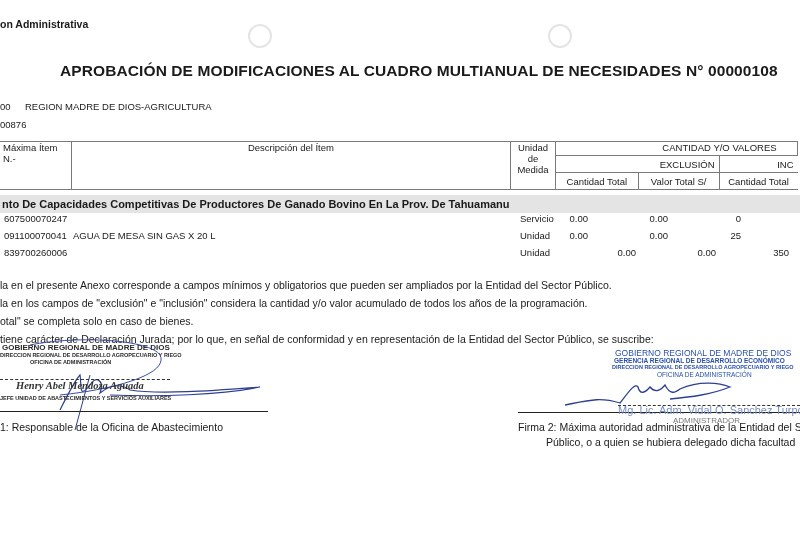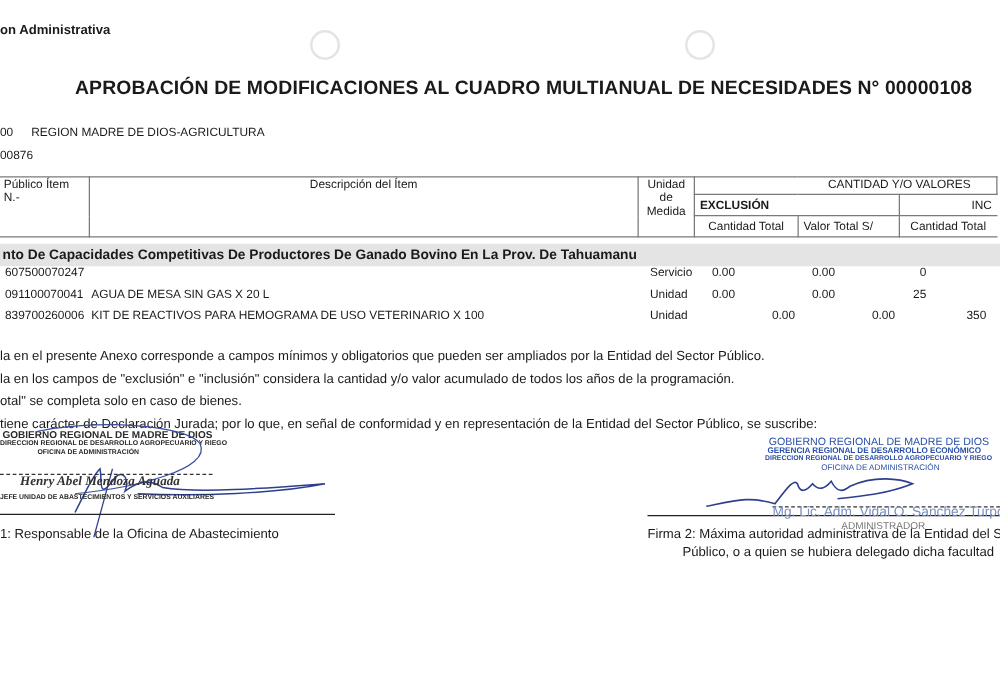--- a/index.html
+++ b/index.html
@@ -39,35 +39,35 @@
 
 <div class="abs title">APROBACIÓN DE MODIFICACIONES AL CUADRO MULTIANUAL DE NECESIDADES N° 00000108</div>
 
 <div class="abs meta" style="left:0; top:101px;">00</div>
 <div class="abs meta" style="left:25px; top:101px;">REGION MADRE DE DIOS-AGRICULTURA</div>
 <div class="abs meta" style="left:0; top:119px;">00876</div>
 
 <table class="grid">
   <tbody>
       <tr style="height:14px;">
-    <td rowspan="3" style="width:64px;">Público Ítem N.-</td>
+    <td rowspan="3" style="width:64px;">Máxima Ítem N.-</td>
     <td rowspan="3" style="width:432px; text-align:center;">Descripción del Ítem</td>
     <td rowspan="3" style="width:42px; text-align:center; padding:0 1px;">
       <div>Unidad de</div>
       <div>Medida</div>
     </td>
     <td colspan="3" style="text-align:center; padding-left:90px;">CANTIDAD Y/O VALORES</td>
   </tr>
   <tr style="height:17px;">
-    <td colspan="2" style="text-align:left; vertical-align:middle;font-weight:bold;">EXCLUSIÓN</td>
+    <td colspan="2" style="text-align:right; vertical-align:middle;">EXCLUSIÓN</td>
     <td style="text-align:right; vertical-align:middle; border-right:none;">INC</td>
   </tr>
   <tr style="height:17px;">
     <td style="width:74px; text-align:center; vertical-align:middle;">Cantidad Total</td>
-    <td style="width:72px; vertical-align:middle;">Valor Total S/</td>
+    <td style="width:72px; text-align:center; vertical-align:middle;">Valor Total S/</td>
     <td style="width:70px; text-align:center; vertical-align:middle; border-right:none;">Cantidad Total</td>
   </tr>
 </tbody>
   </table>
 
 <div class="section-bar">
   <span style="padding-left:2px;">nto De Capacidades Competitivas De Productores De Ganado Bovino En La Prov. De Tahuamanu</span>
 </div>
 
 <div class="row" style="top:211px;">
@@ -80,21 +80,20 @@
 <div class="row" style="top:228px;">
   <span style="left:4px;">091100070041</span>
   <span style="left:73px;">AGUA DE MESA SIN GAS X 20 L</span>
   <span style="left:520px;">Unidad</span>
   <span class="num" style="right:152px;">0.00</span>
   <span class="num" style="right:72px;">0.00</span>
   <span class="num" style="right:-1px;">25</span>
 </div>
 <div class="row" style="top:245px;padding-left:48px;">
   <span style="left:4px;">839700260006</span>
-  <span style="left:73px;">KIT DE REACTIVOS PARA HEMOGRAMA DE USO VETERINARIO X 100</span>
   <span style="left:520px;">Unidad</span>
   <span class="num" style="right:152px;">0.00</span>
   <span class="num" style="right:72px;">0.00</span>
   <span class="num" style="right:-1px;text-align:center;">350</span>
 </div>
 
 <div class="abs notes" style="left:0; top:279px;">la en el presente Anexo corresponde a campos mínimos y obligatorios que pueden ser ampliados por la Entidad del Sector Público.</div>
 <div class="abs notes" style="left:0; top:297px;">la en los campos de "exclusión" e "inclusión" considera la cantidad y/o valor acumulado de todos los años de la programación.</div>
 <div class="abs notes" style="left:0; top:315px;">otal" se completa solo en caso de bienes.</div>
 <div class="abs notes" style="left:0; top:333px;"> tiene carácter de Declaración Jurada; por lo que, en señal de conformidad y en representación de la Entidad del Sector Público, se suscribe:</div>

